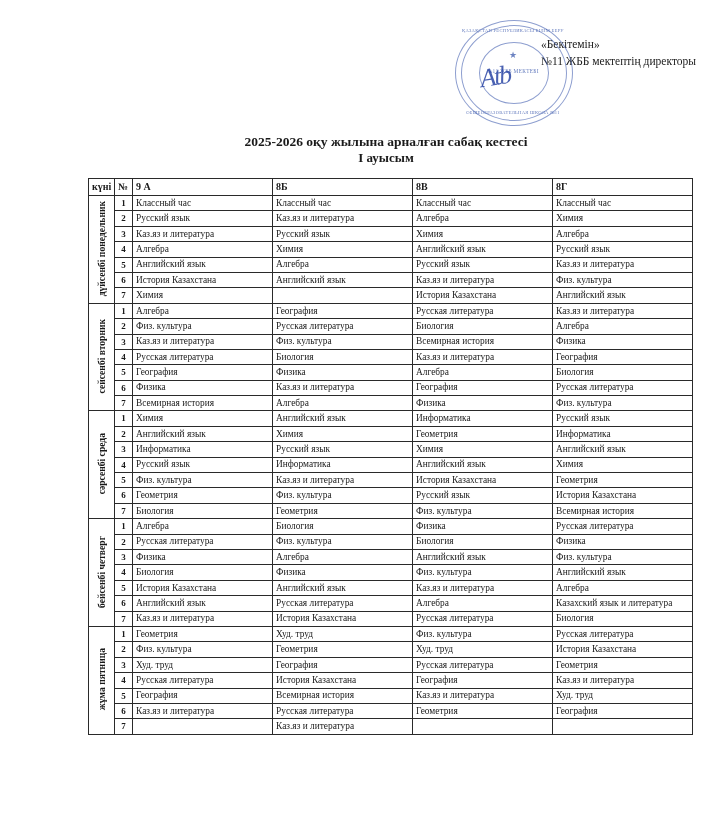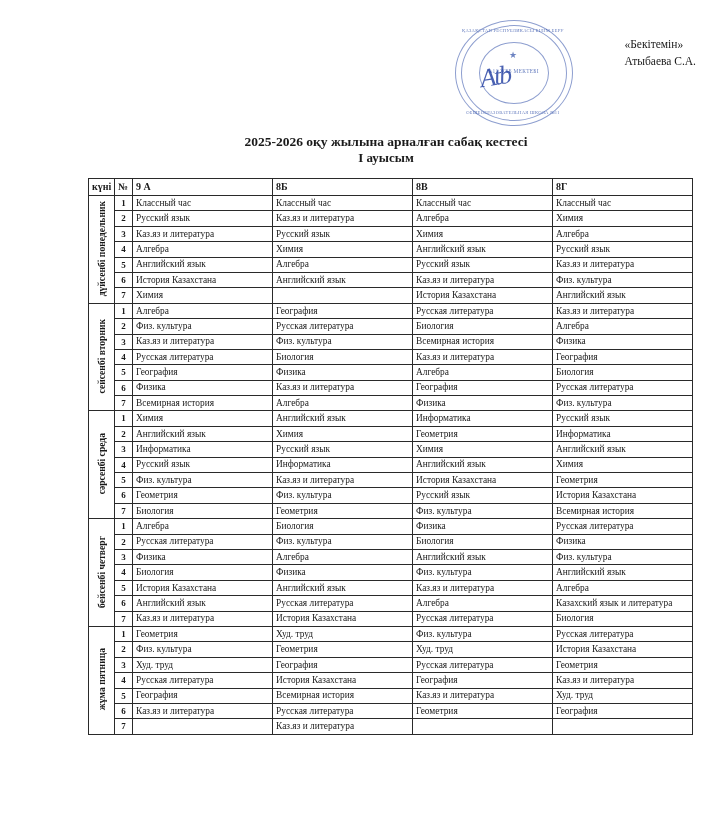--- a/index.html
+++ b/index.html
@@ -141,21 +141,21 @@
     white-space: nowrap;
   }
   td.subj { font-size: 9.4px; }
   .tall { height: 26px; }
 </style>
 </head>
 <body>
 
 <div class="approval">
   <div>«Бекітемін»</div>
-  <div>Атыбаева С.А.</div>
+  <div>№11 ЖББ мектептің директоры</div>
 </div>
 
 <div class="stamp">
   <div class="ring r1"></div>
   <div class="ring r2"></div>
   <div class="ring r3"></div>
   <div class="txt t-top">ҚАЗАҚСТАН РЕСПУБЛИКАСЫ БІЛІМ БЕРУ</div>
   <div class="txt t-mid">№11 ЖББ МЕКТЕБІ</div>
   <div class="txt t-bot">ОБЩЕОБРАЗОВАТЕЛЬНАЯ ШКОЛА №11</div>
   <div class="star">★</div>

